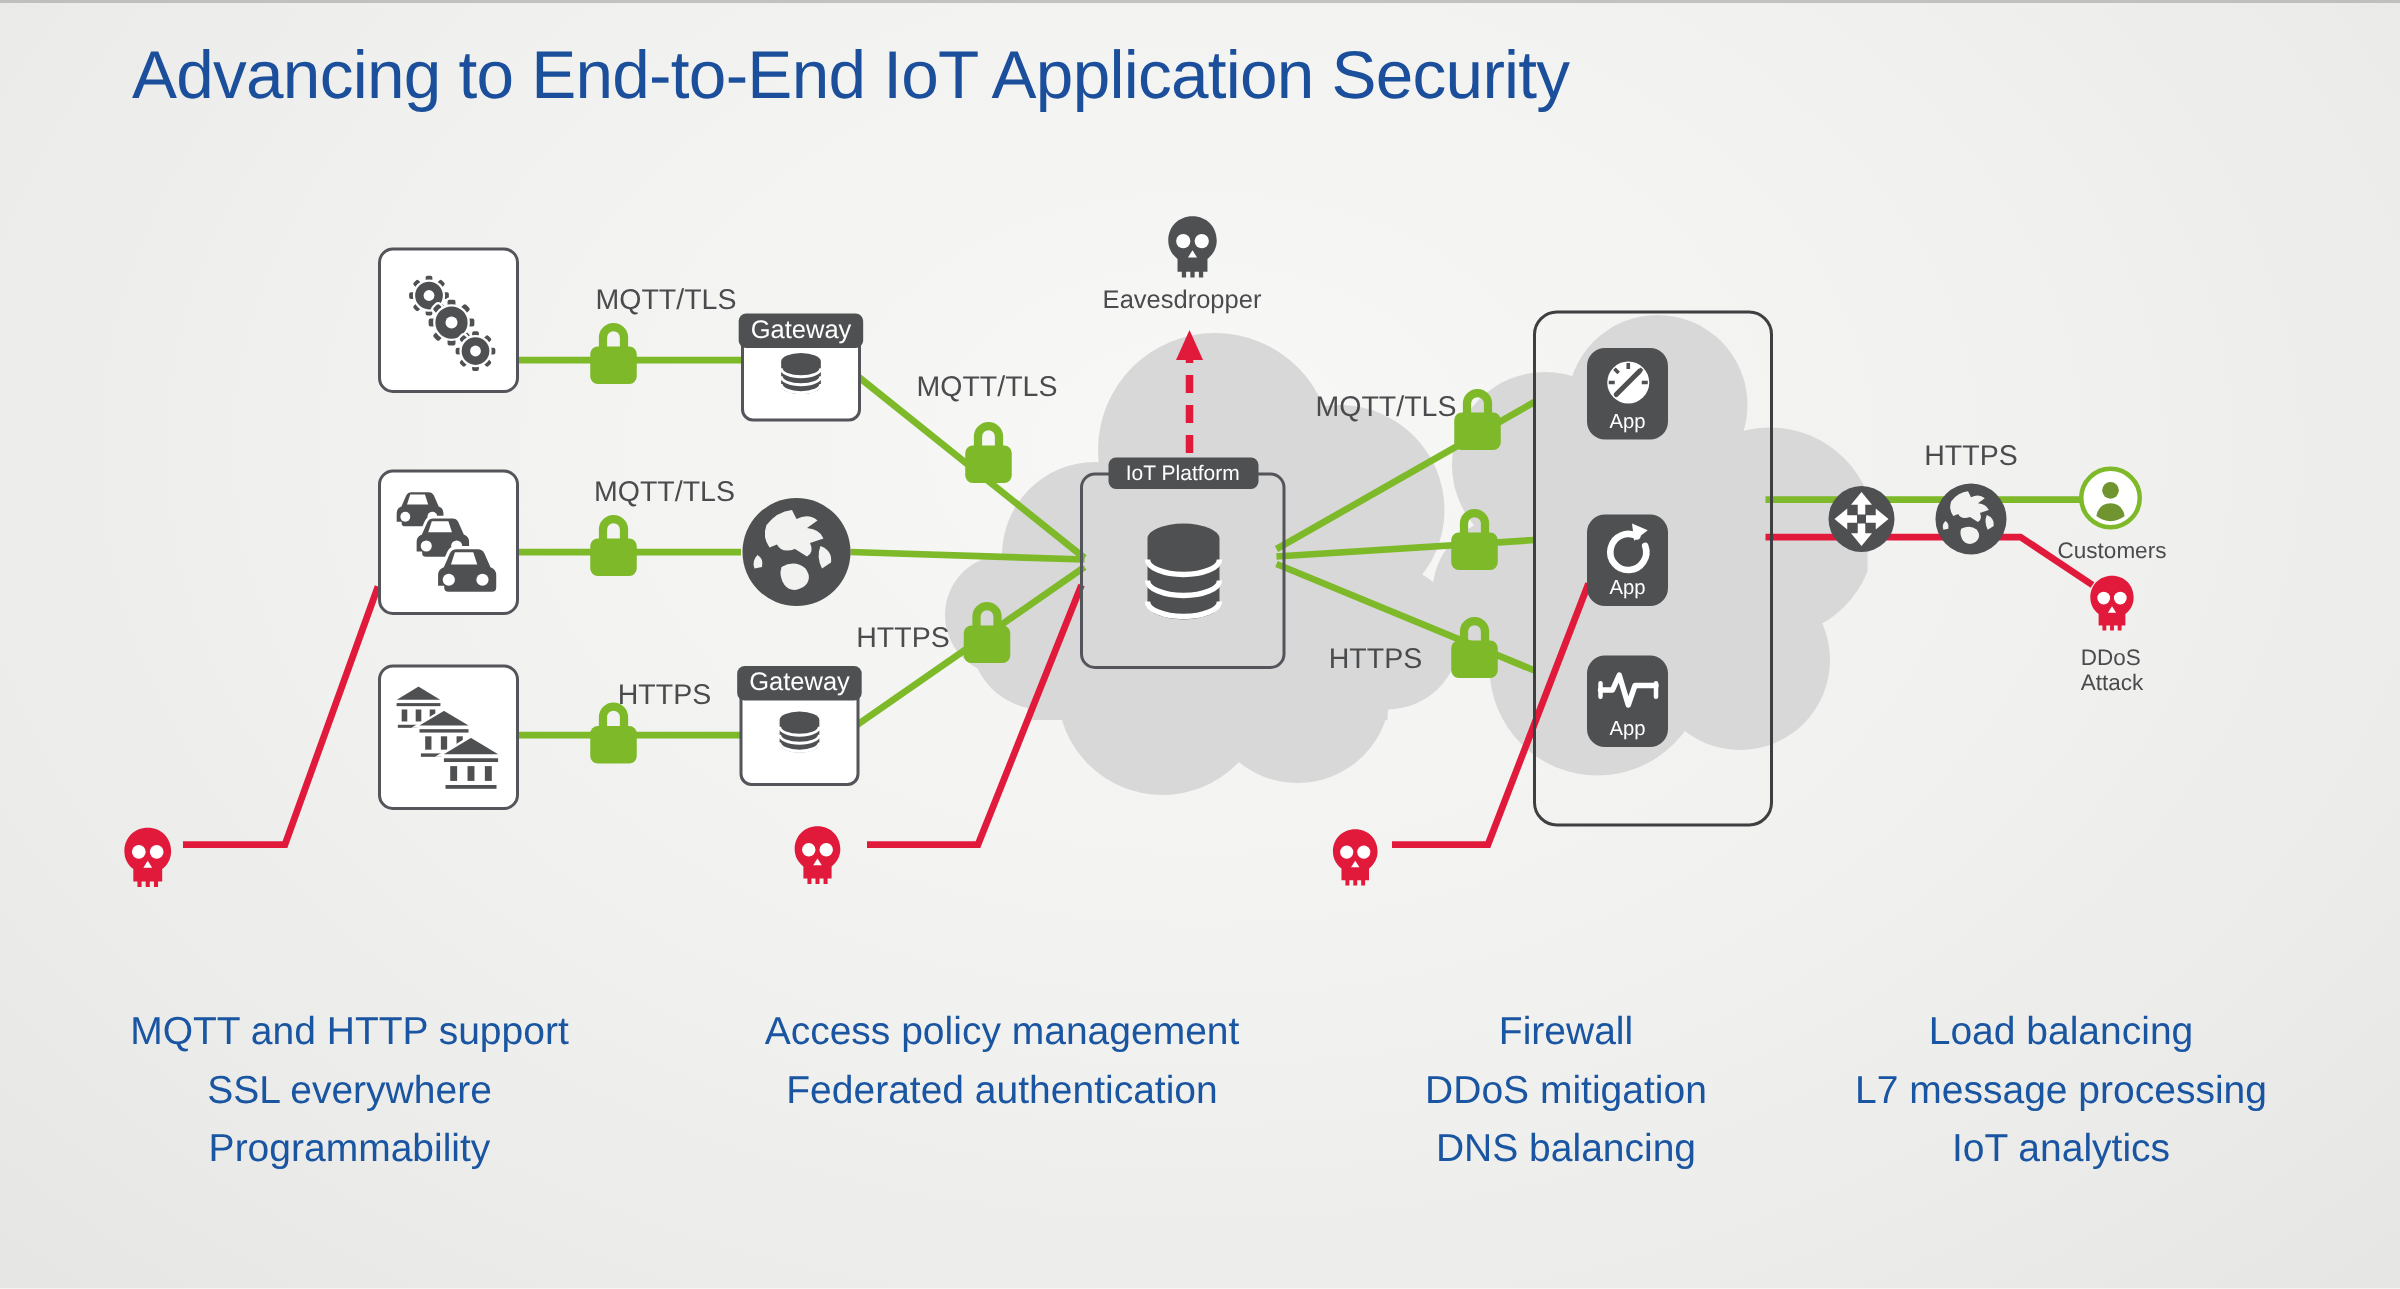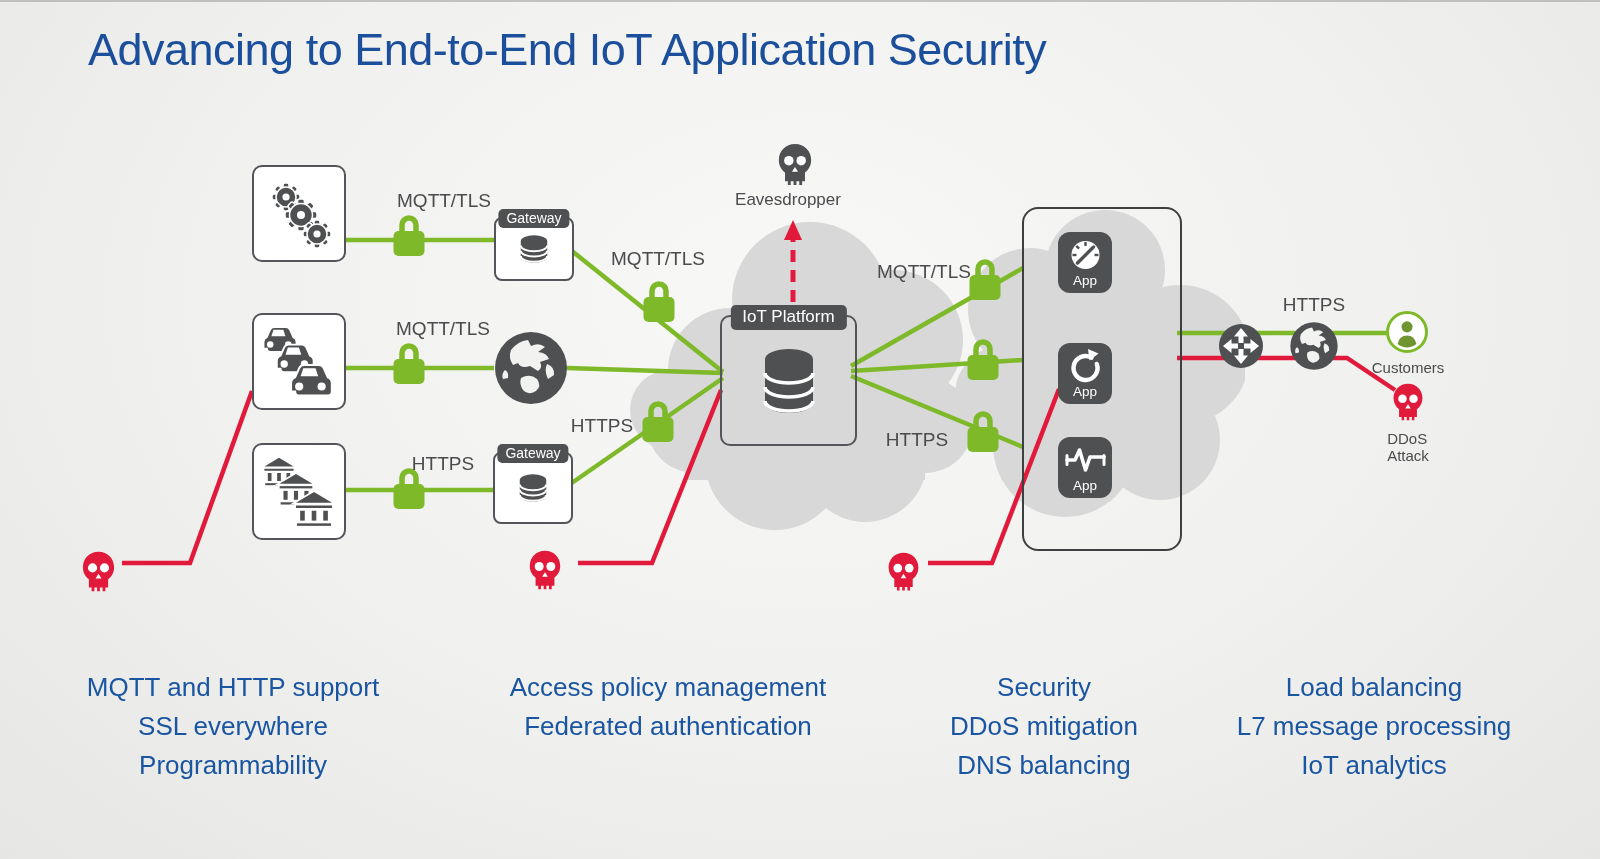--- a/index.html
+++ b/index.html
@@ -20,23 +20,23 @@
     width:90px;height:93px;background:#ffffff;border:2.5px solid #54555a;border-radius:10px;
     display:flex;align-items:center;justify-content:center;z-index:3;
   }
   .gw-box{
     background:#ffffff;border:2.5px solid #54555a;border-radius:8px;z-index:3;
     display:flex;align-items:center;justify-content:center;
   }
   .tab{
     position:absolute;top:-10px;left:50%;transform:translateX(-50%);
     background:#4f5052;color:#fff;border-radius:5px;padding:1px 8px 2px;
-    font-size:14px;white-space:nowrap;z-index:4;
-  }
-  .tab.big{font-size:17px;padding:2px 12px 3px;top:-12px;}
+    font-size:17px;white-space:nowrap;z-index:4;
+  }
+  .tab.big{font-size:14px;padding:2px 12px 3px;top:-12px;}
   .iot-box{
     width:133px;height:127px;border:2.5px solid #54555a;border-radius:10px;z-index:3;
     display:flex;align-items:center;justify-content:center;background:transparent;
   }
   .apps-frame{
     width:156px;height:340px;border:2.5px solid #3e3f41;border-radius:16px;z-index:3;background:transparent;
   }
   .app-tile{
     width:54px;height:61px;background:#4f5052;border-radius:12px;z-index:4;
     display:flex;flex-direction:column;align-items:center;justify-content:flex-start;
@@ -406,21 +406,21 @@
 <div class="abs feature-col" style="left:233px">
   <div>MQTT and HTTP support</div>
   <div>SSL everywhere</div>
   <div>Programmability</div>
 </div>
 <div class="abs feature-col" style="left:668px">
   <div>Access policy management</div>
   <div>Federated authentication</div>
 </div>
 <div class="abs feature-col" style="left:1044px">
-  <div>Security</div>
+  <div>Firewall</div>
   <div>DDoS mitigation</div>
   <div>DNS balancing</div>
 </div>
 <div class="abs feature-col" style="left:1374px">
   <div>Load balancing</div>
   <div>L7 message processing</div>
   <div>IoT analytics</div>
 </div>
 
 </body></html>

